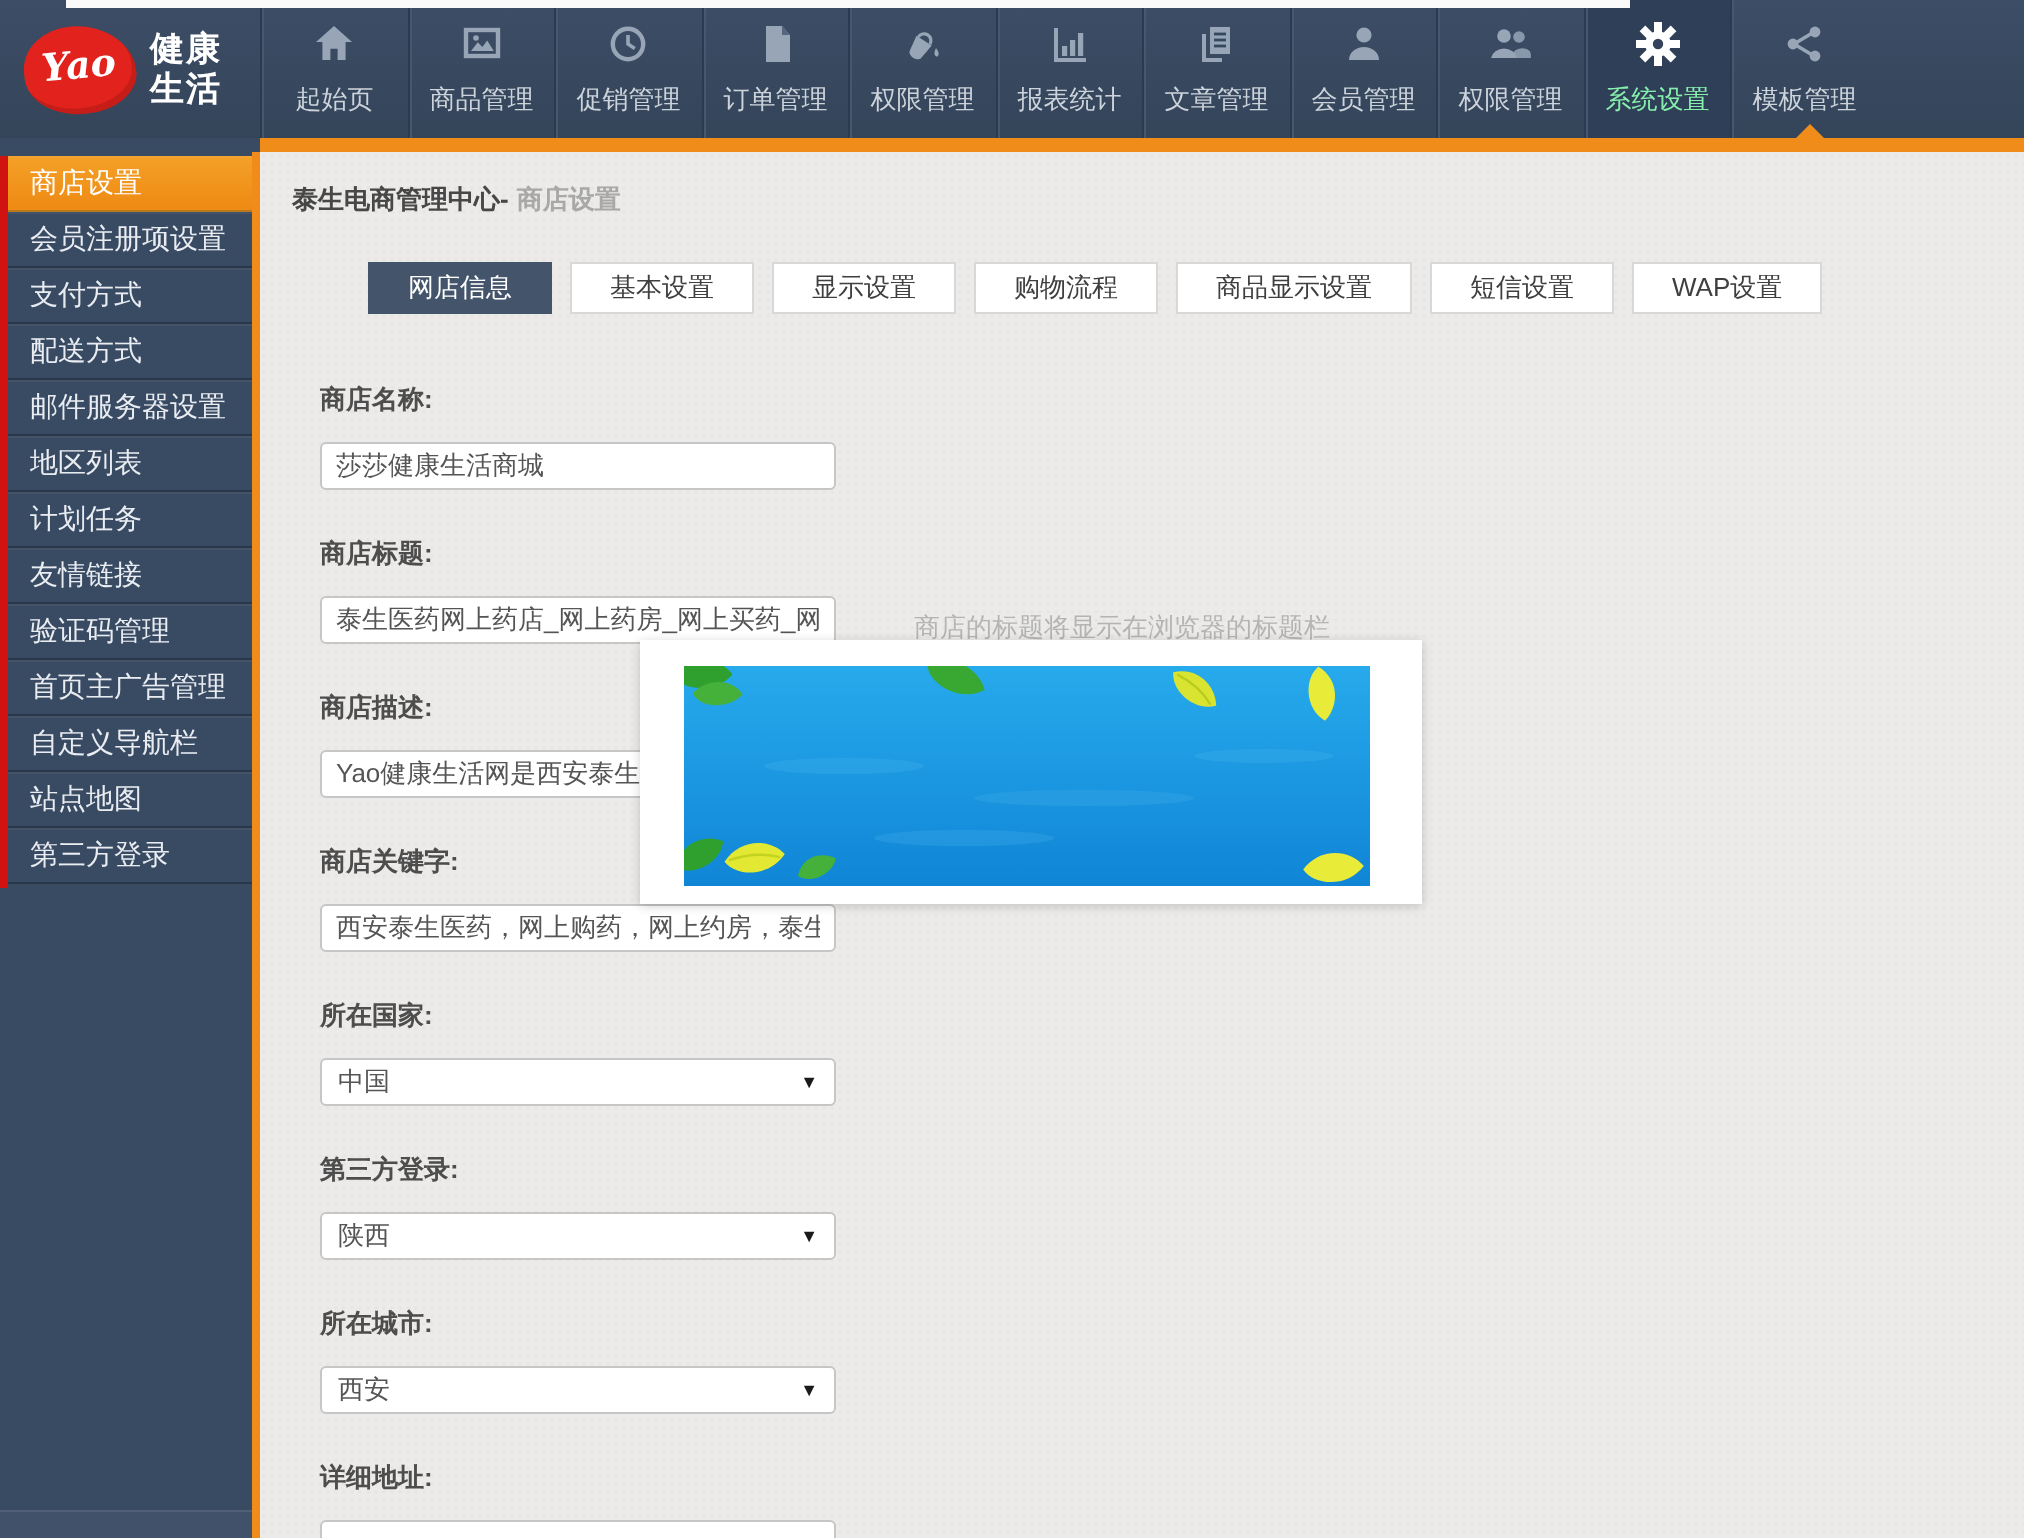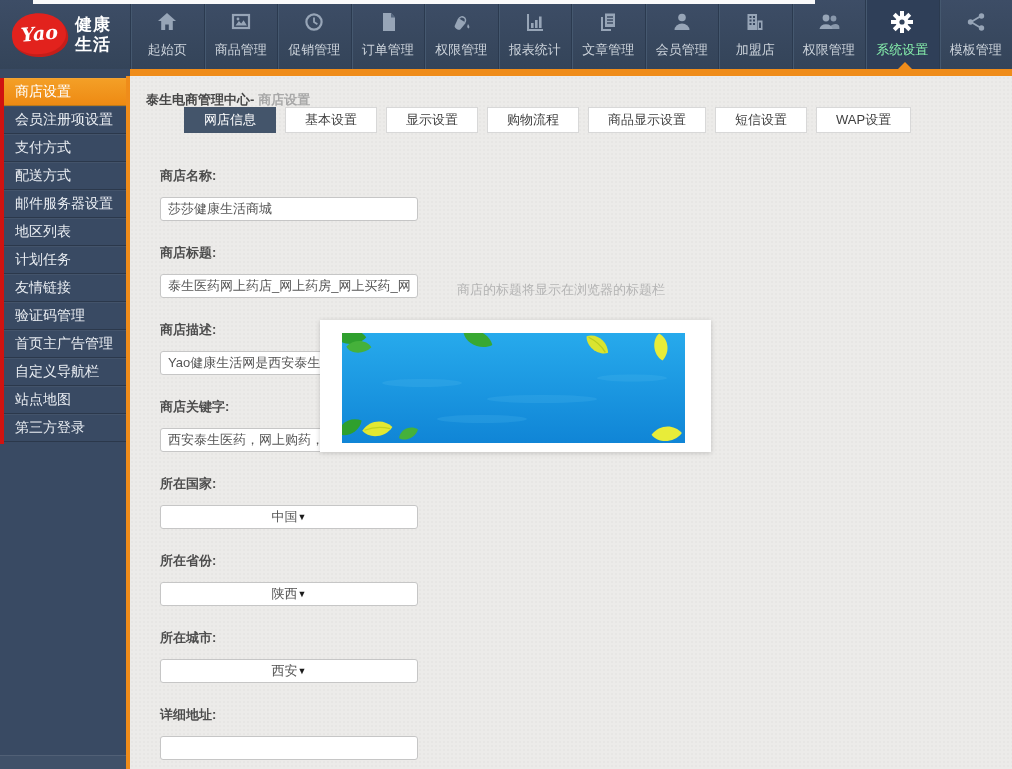--- a/index.html
+++ b/index.html
@@ -62,41 +62,41 @@
   
   .content{
     position:absolute;left:130px;top:76px;right:0;bottom:0;box-sizing:border-box;
     padding:15px 0 0 16px;background:#ecebe9;
     background-image:radial-gradient(rgba(0,0,0,.018) 1px,transparent 1px);
     background-size:4px 4px;
   }
   .breadcrumb{font-size:13px;height:16px;}
   .bc-title{font-weight:bold;color:#474747;}
   .bc-section{font-weight:bold;color:#a8a8a8;margin-left:4px;}
-  .tabs{display:flex;gap:9px;margin-top:0;padding-left:38px;}
+  .tabs{display:flex;gap:9px;margin-top:24px;padding-left:38px;}
   .tab{
     height:26px;line-height:24px;padding:0 19px;box-sizing:border-box;cursor:pointer;
     background:#fff;border:1px solid #d8d8d8;font-size:13px;color:#3f3f3f;white-space:nowrap;
   }
   .tab.active{background:#44556b;border-color:#44556b;color:#fff;}
   
   .form{margin-top:34px;padding-left:14px;}
   .group{margin-bottom:23px;position:relative;}
   .flabel{font-size:13px;font-weight:bold;color:#4d4d4d;margin-bottom:15px;height:15px;}
   .tinput{
     width:258px;height:24px;box-sizing:border-box;display:block;
     border:1px solid #c6c6c6;border-radius:3px;background:#fff;
     font-family:inherit;font-size:13px;color:#555;padding:0 7px;outline:none;
     white-space:nowrap;overflow:hidden;
   }
   .hint{position:absolute;left:297px;top:37px;font-size:13px;color:#b4b4b4;white-space:nowrap;}
   .tselect{
     width:258px;height:24px;box-sizing:border-box;cursor:pointer;
     border:1px solid #c6c6c6;border-radius:3px;background:#fff;
-    display:flex;align-items:center;justify-content:center;
+    display:flex;align-items:center;justify-content:space-between;
     padding:0 8px;font-size:13px;color:#555;
   }
   .tselect .arrow{font-size:9px;color:#1a1a1a;line-height:1;}
   
   .float-card{
     position:absolute;left:320px;top:320px;width:391px;height:132px;background:#fff;z-index:20;
     box-shadow:0 1px 5px rgba(0,0,0,.18);
   }
   .float-card svg{position:absolute;left:22px;top:13px;display:block;}
 </style>
@@ -200,38 +200,20 @@
     <div class="nav-item">
       <span class="nicon">
         <svg width="22" height="22" viewBox="0 0 22 22">
           <circle cx="11" cy="6.5" r="3.8" fill="currentColor"></circle>
           <path fill="currentColor" d="M3.5 19 a7.5 6.5 0 0 1 15 0 Z"></path>
         </svg>
       </span>
       <span class="nlabel">会员管理</span>
     </div>
 
-    <div class="nav-item">
-      <span class="nicon">
-        <svg width="22" height="22" viewBox="0 0 22 22">
-          <rect x="3.5" y="3" width="9.5" height="16" fill="currentColor"></rect>
-          <rect x="13.5" y="9.5" width="5" height="9.5" fill="currentColor"></rect>
-          <g fill="#36465e">
-            <rect x="5.5" y="5" width="2" height="2"></rect>
-              <rect x="9" y="5" width="2" height="2"></rect>
-            <rect x="5.5" y="8.5" width="2" height="2"></rect>
-              <rect x="9" y="8.5" width="2" height="2"></rect>
-            <rect x="5.5" y="12" width="2" height="2"></rect>
-              <rect x="9" y="12" width="2" height="2"></rect>
-            <rect x="15" y="11.5" width="2" height="5.5"></rect>
-          </g>
-        </svg>
-      </span>
-      <span class="nlabel">加盟店</span>
-    </div>
 
     <div class="nav-item">
       <span class="nicon">
         <svg width="24" height="22" viewBox="0 0 24 22">
           <circle cx="9" cy="7" r="3.4" fill="currentColor"></circle>
           <path fill="currentColor" d="M2.5 18 a6.6 5.8 0 0 1 13 0 Z"></path>
           <circle cx="16.5" cy="7.5" r="2.9" fill="currentColor" opacity=".85"></circle>
           <path fill="currentColor" opacity=".85" d="M12.5 18 a5.6 5 0 0 1 9.5 -3.4 q.6 1.6 .4 3.4 Z"></path>
         </svg>
       </span>
@@ -343,21 +325,21 @@
 
     <div class="group">
       <div class="flabel">所在国家:</div>
       <div class="tselect">
         <span>中国</span>
         <span class="arrow">▼</span>
       </div>
     </div>
 
     <div class="group">
-      <div class="flabel">所在省份:</div>
+      <div class="flabel">第三方登录:</div>
       <div class="tselect">
         <span>陕西</span>
         <span class="arrow">▼</span>
       </div>
     </div>
 
     <div class="group">
       <div class="flabel">所在城市:</div>
       <div class="tselect">
         <span>西安</span>

